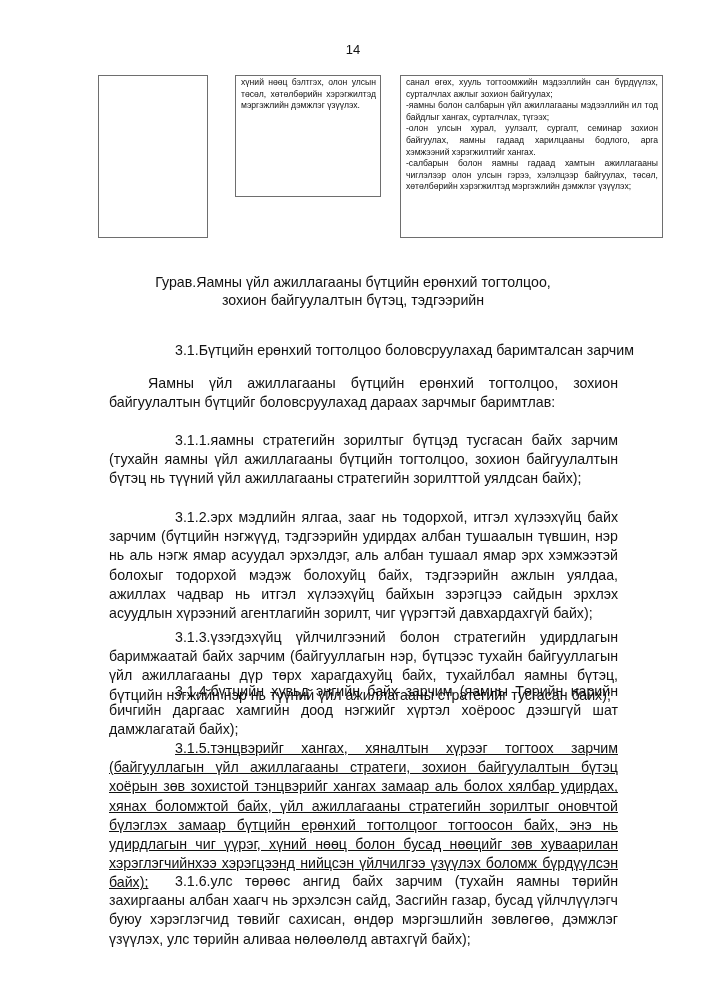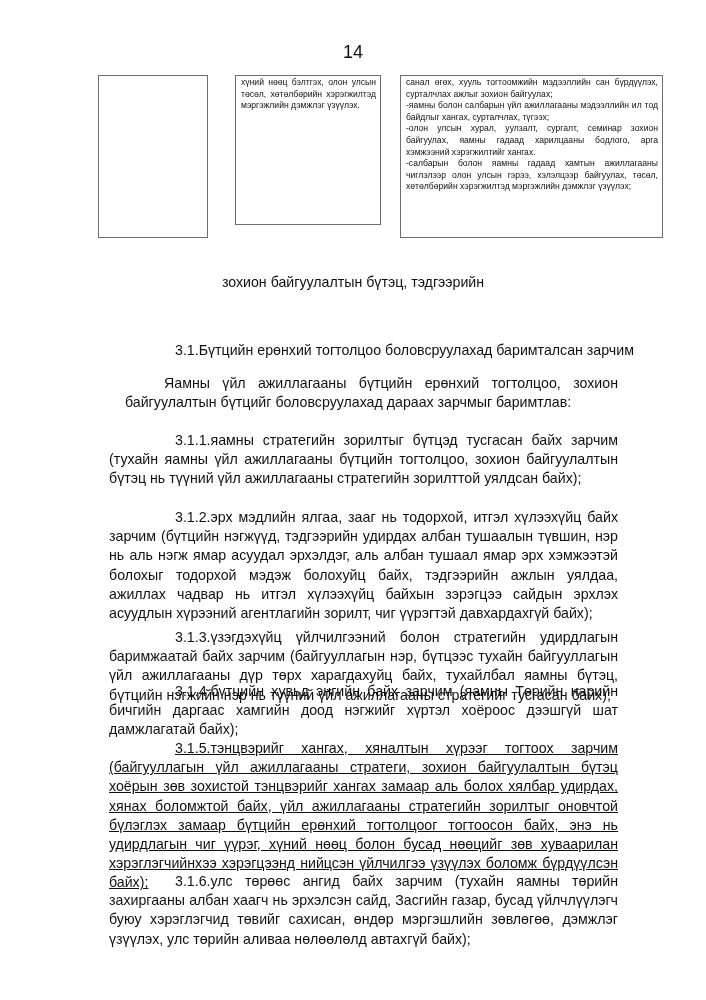--- a/index.html
+++ b/index.html
@@ -14,35 +14,35 @@
       overflow: hidden;
       font-family: "Liberation Sans", sans-serif;
       color: #111111;
     }
     .page-number {
       position: absolute;
       top: 42px;
       left: 0;
       width: 706px;
       text-align: center;
-      font-size: 18px;
+      font-size: 13px;
     }
     .tbl-box {
       position: absolute;
       border: 1px solid #6e6e6e;
       box-sizing: border-box;
       font-size: 8.6px;
       line-height: 11.6px;
       padding: 1px 4px 0 5px;
       text-align: justify;
       text-align-last: left;
     }
     .tbl-box .para { margin: 0; }
     #box1 { left: 98px; top: 75px; width: 110px; height: 163px; }
-    #box2 { left: 235px; top: 75px; width: 146px; height: 150px; }
+    #box2 { left: 235px; top: 75px; width: 146px; height: 122px; }
     #box3 { left: 400px; top: 75px; width: 263px; height: 163px; }
 
     .section-title {
       position: absolute;
       top: 273px;
       left: 90px;
       width: 526px;
       text-align: center;
       font-size: 14.2px;
       line-height: 18px;
@@ -61,21 +61,21 @@
       position: absolute;
       top: 341px;
       left: 175px;
       font-size: 14.2px;
       line-height: 19px;
     }
     .p {
       margin: 0;
       text-align: justify;
     }
-    .indent1 { text-indent: 39px; margin-left: 16px; }
+    .indent1 { text-indent: 39px; }
     .indent2 { text-indent: 66px; }
   </style>
 </head>
 <body>
 
 <div class="page-number">14</div>
 
 <div class="tbl-box" id="box1">
   <p class="para"></p>
 </div>
@@ -83,20 +83,21 @@
   <p class="para">хүний нөөц бэлтгэх, олон улсын төсөл, хөтөлбөрийн хэрэгжилтэд мэргэжлийн дэмжлэг үзүүлэх.</p>
 </div>
 <div class="tbl-box" id="box3">
   <p class="para">санал өгөх, хууль тогтоомжийн мэдээллийн сан бүрдүүлэх, сурталчлах ажлыг зохион байгуулах;</p>
   <p class="para">-яамны болон салбарын үйл ажиллагааны мэдээллийн ил тод байдлыг хангах, сурталчлах, түгээх;</p>
   <p class="para">-олон улсын хурал, уулзалт, сургалт, семинар зохион байгуулах, яамны гадаад харилцааны бодлого, арга хэмжээний хэрэгжилтийг хангах.</p>
   <p class="para">-салбарын болон яамны гадаад хамтын ажиллагааны чиглэлээр олон улсын гэрээ, хэлэлцээр байгуулах, төсөл, хөтөлбөрийн хэрэгжилтэд мэргэжлийн дэмжлэг үзүүлэх;</p>
 </div>
 
 <div class="section-title">
+  <div>Гурав.Яамны үйл ажиллагааны бүтцийн ерөнхий тогтолцоо,</div>
   <div>зохион байгуулалтын бүтэц, тэдгээрийн</div>
 </div>
 
 <div class="subheading">3.1.Бүтцийн ерөнхий тогтолцоо боловсруулахад баримталсан зарчим</div>
 
 <div class="body-text" style="top:374px;">
   <p class="p indent1">Яамны үйл ажиллагааны бүтцийн ерөнхий тогтолцоо, зохион байгуулалтын бүтцийг боловсруулахад дараах зарчмыг баримтлав:</p>
 </div>
 
 <div class="body-text" style="top:431px;">

